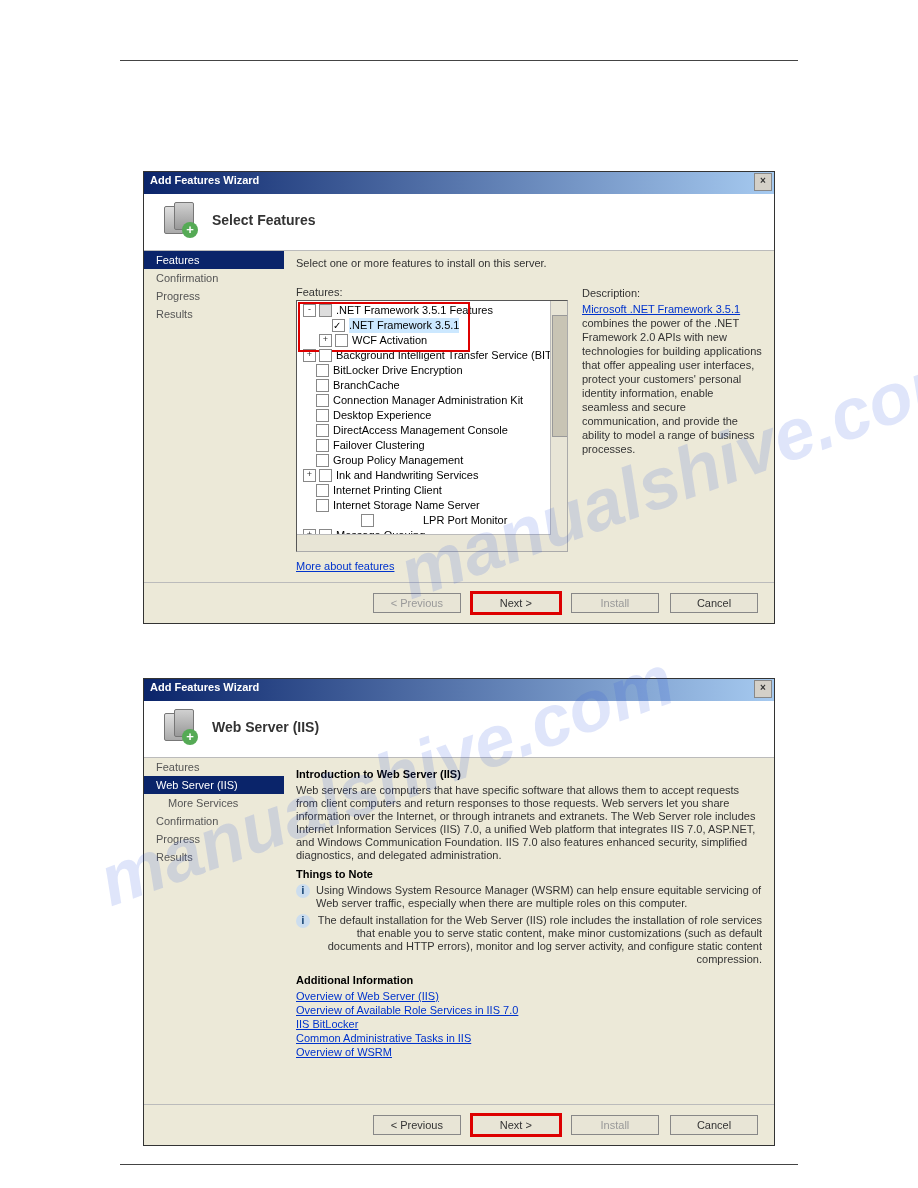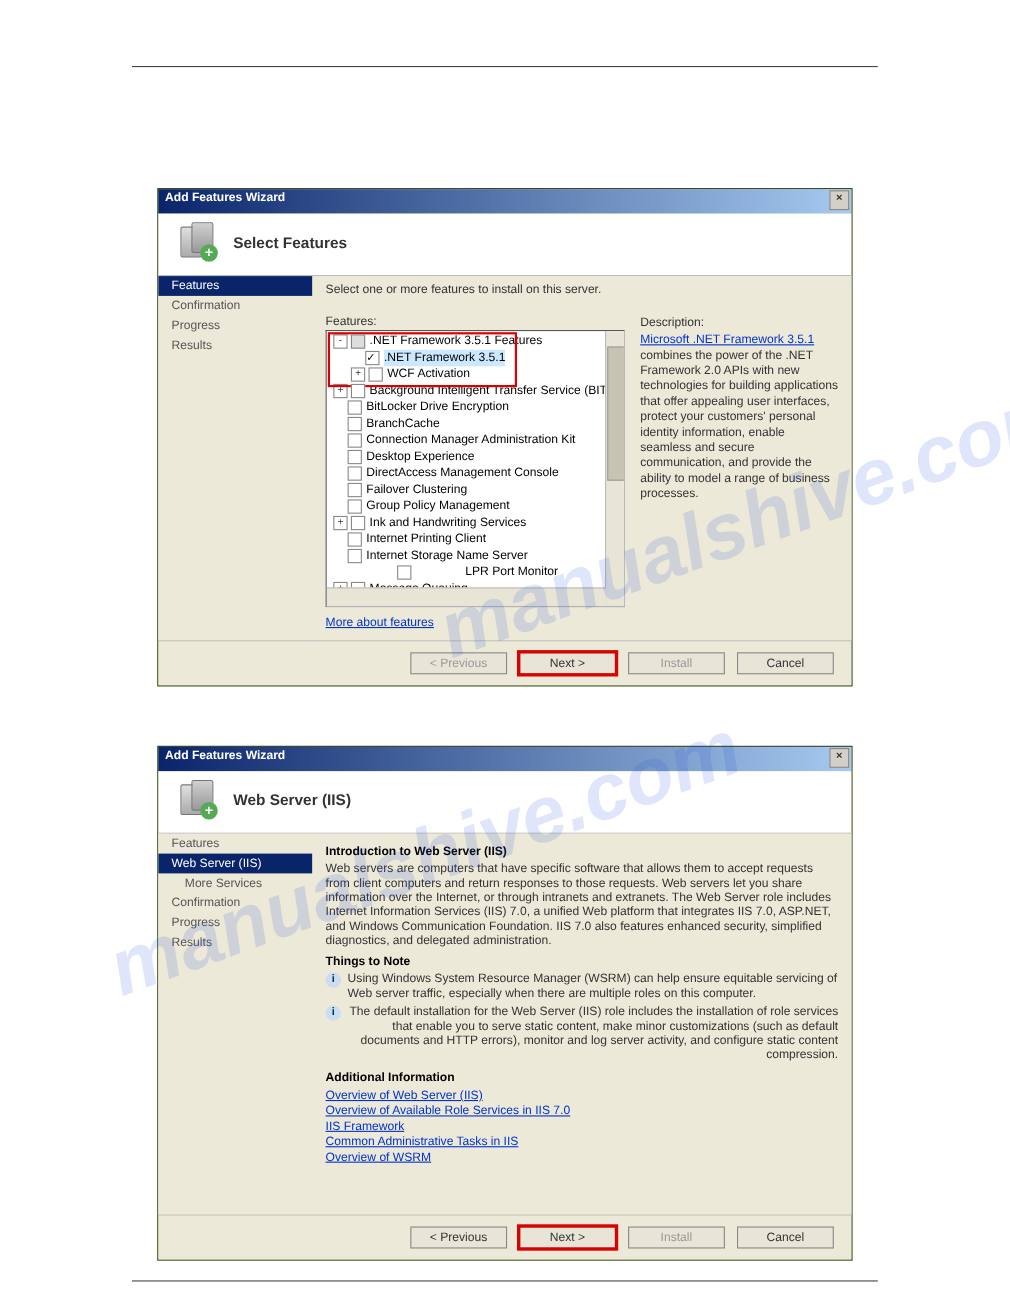--- a/index.html
+++ b/index.html
@@ -228,21 +228,21 @@
             </div>
             <div class="note">
               <div class="iicon">i</div>
               <div class="para" style="margin: 0px; text-align: right;">The default installation for the Web Server (IIS) role includes the installation of role services that enable you to serve static content, make minor customizations (such as default documents and HTTP errors), monitor and log server activity, and configure static content compression.</div>
             </div>
           </div>
       <div class="section-title" style="margin-top:8px">Additional Information</div>
       <div class="addlinks" id="links2">
             <a href="#">Overview of Web Server (IIS)</a>
             <a href="#">Overview of Available Role Services in IIS 7.0</a>
-            <a href="#">IIS Framework</a>
+            <a href="#">IIS BitLocker</a>
             <a href="#">Common Administrative Tasks in IIS</a>
             <a href="#">Overview of WSRM</a>
           </div>
     </div>
   </div>
   <div class="btnbar">
     <span class="btn">&lt; Previous</span>
     <span class="btn hl">Next &gt;</span>
     <span class="btn disabled">Install</span>
     <span class="btn">Cancel</span>

